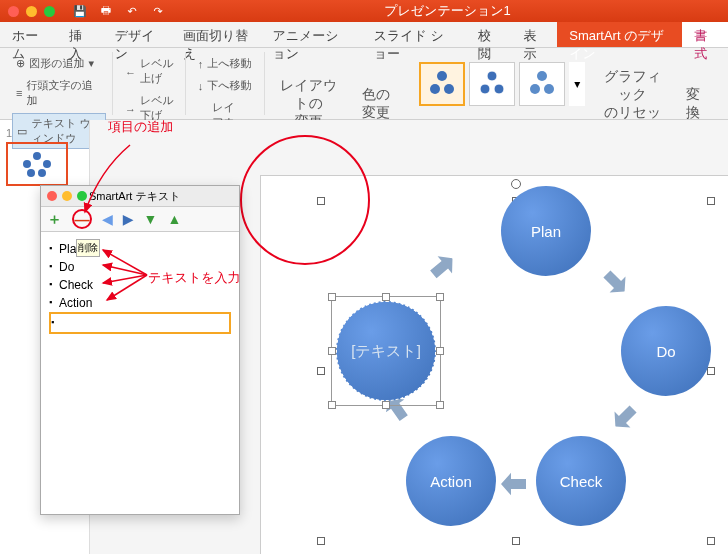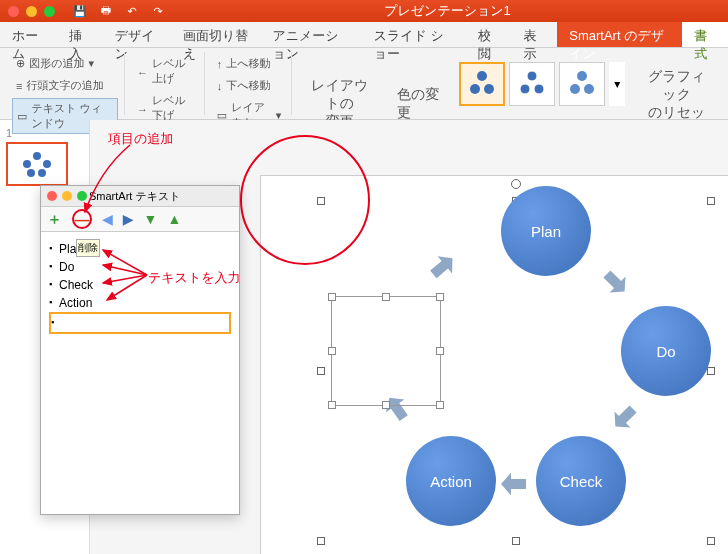--- a/index.html
+++ b/index.html
@@ -7,21 +7,21 @@
 .titlebar{height:22px;background:linear-gradient(#e84c22,#d83b12);display:flex;align-items:center;color:#fff;}
 .traffic{display:flex;gap:7px;padding:0 8px;}
 .dot{width:11px;height:11px;border-radius:50%;}
 .dot.r{background:#ff5f56}.dot.y{background:#ffbd2e}.dot.g{background:#27c93f}
 .qat{display:flex;gap:8px;padding-left:8px;align-items:center;}
 .qat-icon{width:18px;height:18px;display:flex;align-items:center;justify-content:center;color:#fff;font-size:11px;}
 .title-text{flex:1;text-align:center;font-size:13px;color:#fff;}
 .ribbon-tabs{height:26px;background:#f3f3f3;display:flex;border-bottom:1px solid #d0d0d0;}
 .rtab{padding:5px 12px;color:#444;font-size:13px;cursor:pointer;}
 .rtab.orange{background:#e84c22;color:#fff;}
-.rtab:last-child{background:#fff;color:#4d7c0f;}
+.rtab:last-child{background:#fff;color:#be185d;}
 .ribbon{height:72px;background:#f3f3f3;border-bottom:1px solid #d0d0d0;display:flex;padding:4px 6px;gap:2px;}
 .rgroup{display:flex;flex-direction:column;gap:3px;padding:2px 6px;border-right:1px solid #ddd;font-size:11px;}
 .rbtn{display:flex;align-items:center;gap:4px;padding:2px 4px;color:#555;}
 .rbig{display:flex;flex-direction:column;align-items:center;justify-content:center;padding:4px 10px;gap:4px;color:#555;font-size:14px;margin-top:36px;}
 .sa-styles{display:flex;gap:4px;padding:4px;align-items:center;}
 .sa-style{width:46px;height:44px;border:1px solid #ccc;display:flex;align-items:center;justify-content:center;background:#fff;}
 .sa-style.sel{border:2px solid #f6a623;background:#fff3e0;}
 .sa-style svg{width:34px;height:34px;}
 .main{display:flex;height:calc(554px - 120px);position:relative;}
 .slidepanel{width:90px;border-right:1px solid #ddd;padding:6px;}
@@ -61,21 +61,21 @@
 .tp-tool{font-weight:bold;font-size:15px;}
 .tp-tool.plus{color:#3a9b3a}
 .tp-tool.minus{color:#d83b12;border:2px solid #e8001c;border-radius:50%;width:20px;height:20px;display:flex;align-items:center;justify-content:center;line-height:1;}
 .tp-arrow{font-size:14px;}
 .tp-list{padding:8px 8px;font-size:12px;background:#fff;margin:0;height:calc(100% - 46px);}
 .tp-item{padding:2px 0 2px 10px;position:relative;}
 .tp-item::before{content:"▪";position:absolute;left:0;font-size:9px;top:3px;}
 .tp-item.active{border:2px solid #f6a623;background:#fff;height:22px;}
 .tooltip{position:absolute;left:76px;top:239px;background:#ffffe0;border:1px solid #aaa;padding:1px 1px;font-size:10px;z-index:120;}
 .anno{position:absolute;color:#e8001c;font-size:13px;z-index:150;}
-.anno.a-add{left:108px;top:130px}
+.anno.a-add{left:108px;top:118px}
 .anno.a-text{left:148px;top:269px}
 svg.red-arrow{position:absolute;z-index:140;}
 </style>
 </head>
 <body>
 
 <div class="titlebar">
   <div class="traffic">
     <div class="dot r"></div>
     <div class="dot y"></div>
@@ -161,20 +161,26 @@
     <div class="sa-style" style="width:16px;border:none;">▾</div>
   </div>
   <div class="rbig">
     <svg width="26" height="26">
         <circle cx="13" cy="8" r="3" fill="#999"></circle>
         <circle cx="8" cy="17" r="3" fill="#999"></circle>
         <circle cx="18" cy="17" r="3" fill="#999"></circle>
       </svg>
     <span style="white-space:pre-line;text-align:center;">グラフィック
 のリセット</span>
+  </div>
+  <div class="rbig">
+    <svg width="26" height="26">
+        <rect x="6" y="6" width="14" height="14" fill="none" stroke="#5b8cc9" stroke-width="2"></rect>
+      </svg>
+    <span>変換</span>
   </div>
 </div>
 
 <div class="main">
   <div class="slidepanel">
     <span class="slidenum">1</span>
     <div class="thumb">
       <svg width="34" height="28">
         <circle cx="17" cy="6" r="4" fill="#3d6fb8"></circle>
           <circle cx="27" cy="14" r="4" fill="#3d6fb8"></circle>
@@ -210,20 +216,21 @@
               <path d="M4 8 L16 8 L16 3 L24 12 L16 21 L16 16 L4 16 Z"></path>
             </svg></div>
         <div class="arr a5"><svg viewBox="0 0 24 24">
               <path d="M4 8 L16 8 L16 3 L24 12 L16 21 L16 16 L4 16 Z"></path>
             </svg></div>
 
         <div class="circle plan">Plan</div>
         <div class="circle do">Do</div>
         <div class="circle check">Check</div>
         <div class="circle action">Action</div>
+        <div class="circle new">[テキスト]</div>
 
         <div class="new-sel">
           <div class="handle tl"></div>
           <div class="handle tm"></div>
           <div class="handle tr"></div>
           <div class="handle lm"></div>
           <div class="handle rm"></div>
           <div class="handle bl"></div>
           <div class="handle bm"></div>
           <div class="handle br"></div>

